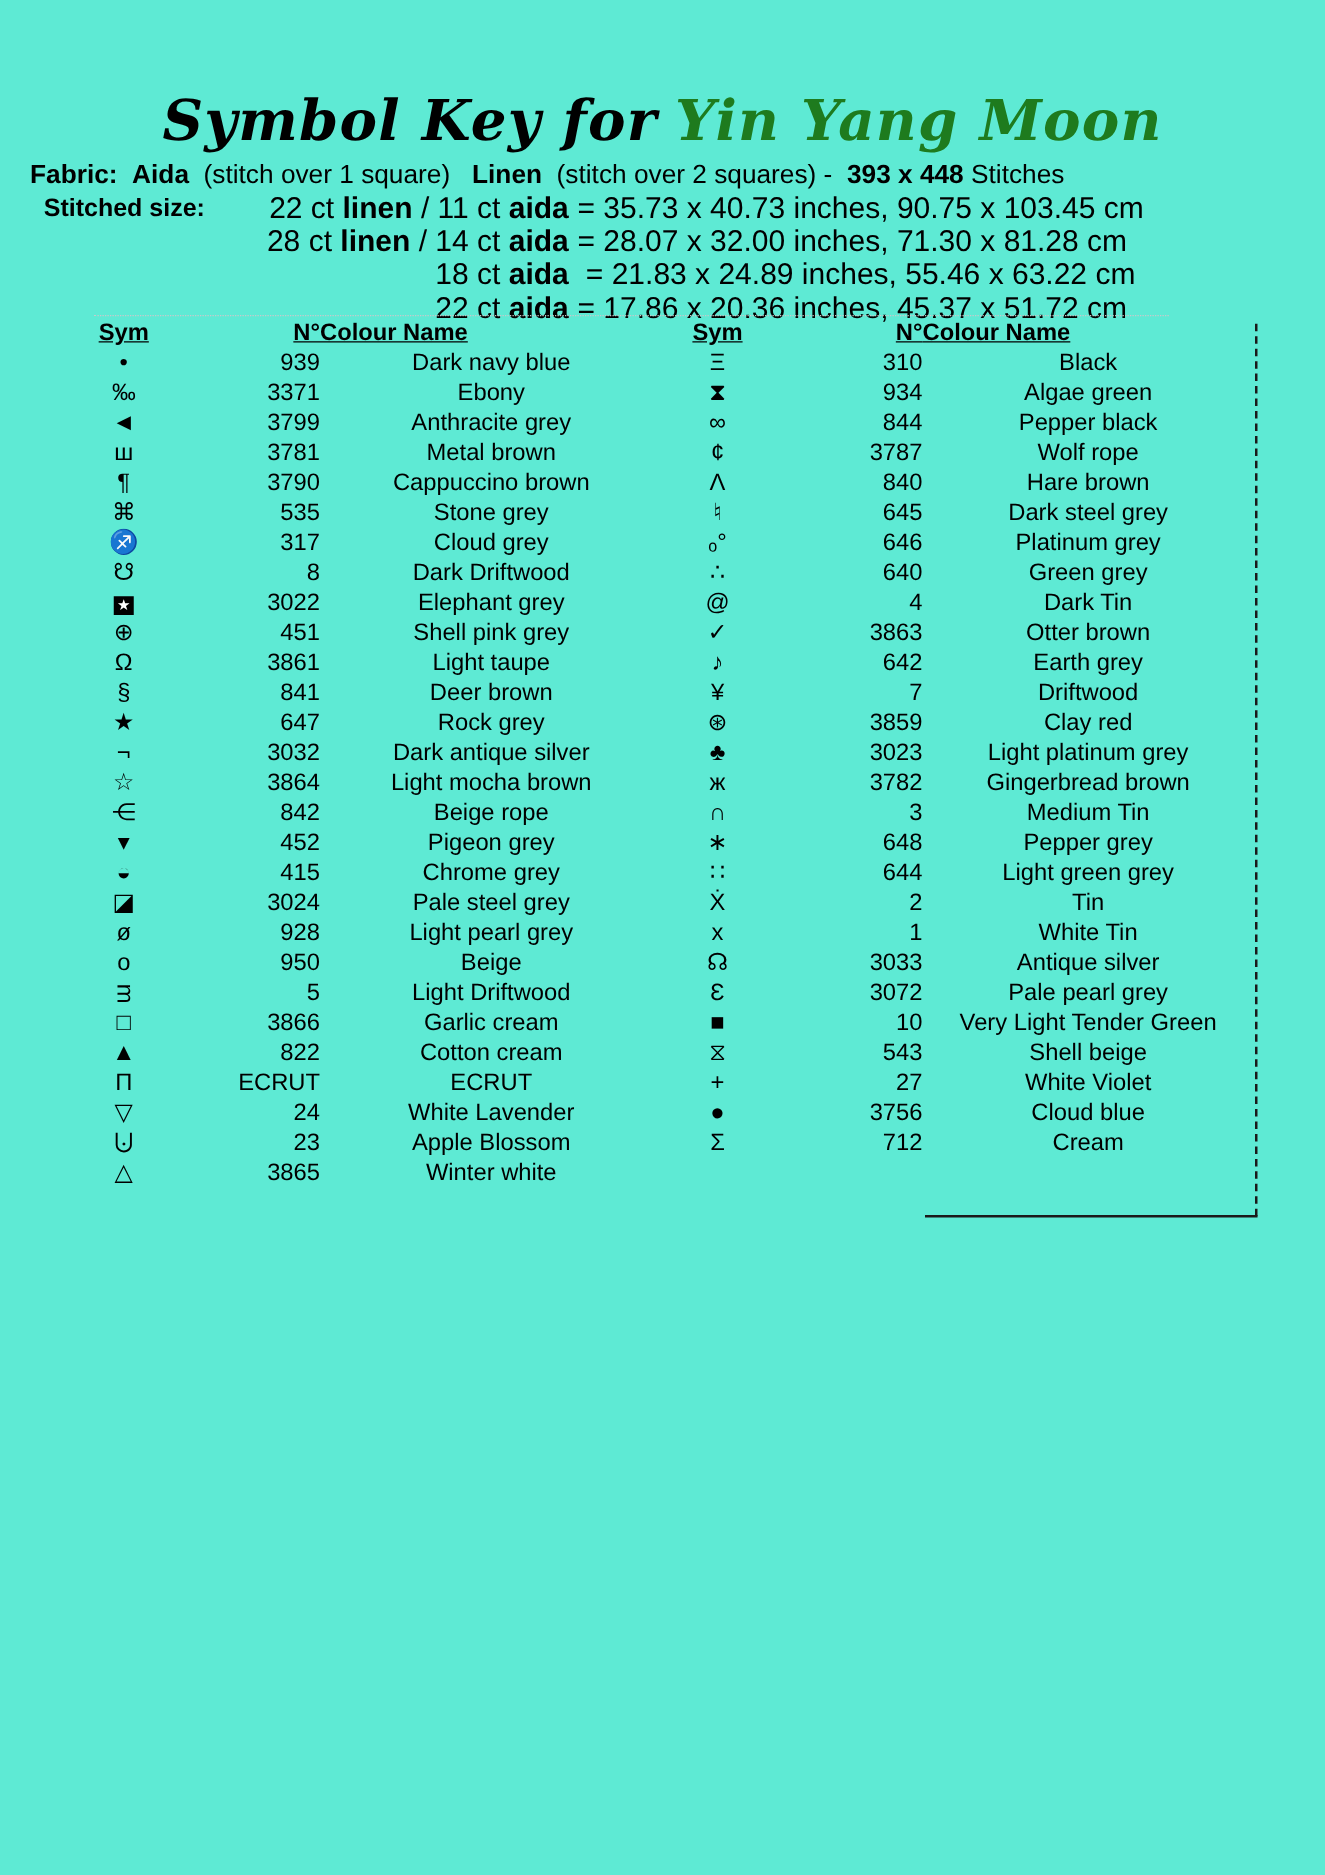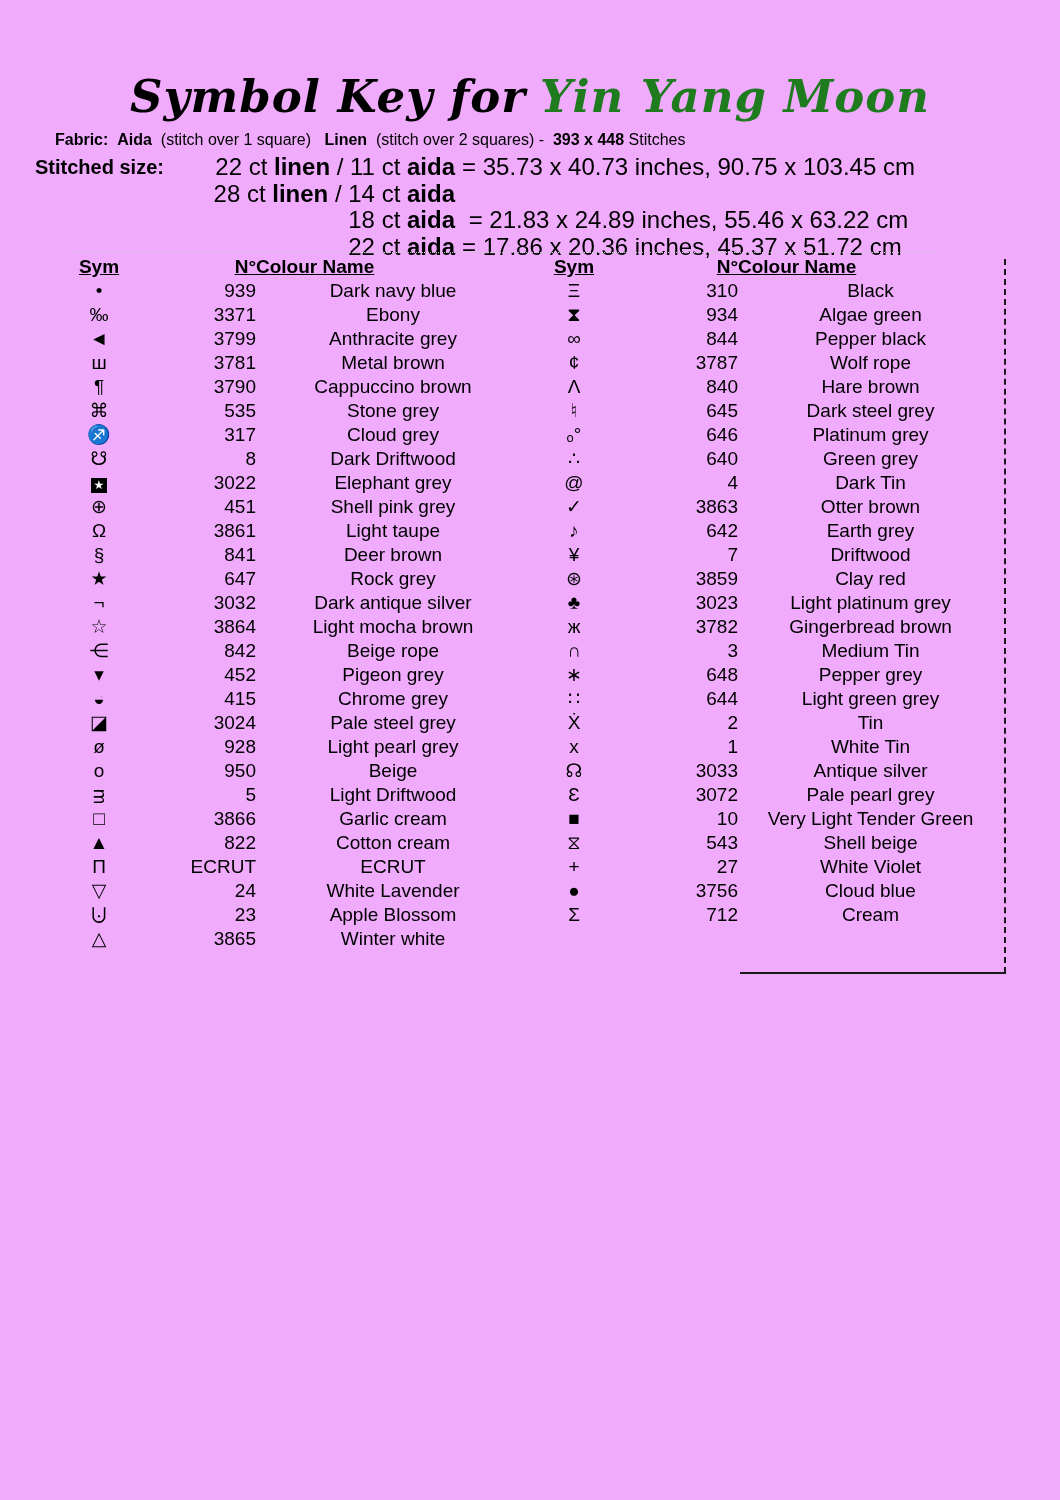--- a/index.html
+++ b/index.html
@@ -1,24 +1,24 @@
 <!DOCTYPE html>
 <html><head>
 <meta charset="utf-8">
 <style>
   html,body{margin:0;padding:0;background:#ffffff;}
-  .page{position:relative;width:1060px;height:1500px;background:#f0abfc;overflow:hidden;
+  .page{position:relative;width:1060px;height:1500px;background:#5eead4;overflow:hidden;
         font-family:"Liberation Sans",sans-serif;color:#000;}
   
   .title{position:absolute;top:72px;left:0;width:100%;text-align:center;margin:0;
          font-family:"DejaVu Serif",serif;font-style:italic;font-weight:bold;
          font-size:45px;line-height:50px;letter-spacing:1px;white-space:pre;}
   .t-green{margin-left:14px;}
   
-  .fabric-line{position:absolute;left:55px;top:127px;font-size:16px;line-height:26px;white-space:pre;}
+  .fabric-line{position:absolute;left:24px;top:127px;font-size:21px;line-height:26px;white-space:pre;}
   .b{font-weight:bold;}
   
   .stitched{position:absolute;left:35px;top:154px;display:flex;align-items:flex-start;}
   .ss-label{font-weight:bold;font-size:20px;line-height:26.5px;width:158px;flex:none;white-space:pre;}
   .ss-line{display:flex;line-height:26.5px;font-size:24px;}
   .ss-spec{display:inline-block;width:262px;text-align:right;white-space:pre;}
   .ss-dims{white-space:pre;padding-left:7px;}
   
   table.key{position:absolute;border-collapse:collapse;table-layout:fixed;}
   #table-left{left:60px;top:255px;width:470px;}
@@ -51,20 +51,21 @@
 
   <div class="stitched">
     <span class="ss-label">Stitched size:</span>
     <div class="ss-lines" id="ss-lines">
         <div class="ss-line">
           <span class="ss-spec"><span>22 ct </span><span class="b">linen</span><span> / 11 ct </span><span class="b">aida</span></span>
           <span class="ss-dims">= 35.73 x 40.73 inches, 90.75 x 103.45 cm</span>
         </div>
         <div class="ss-line">
           <span class="ss-spec"><span>28 ct </span><span class="b">linen</span><span> / 14 ct </span><span class="b">aida</span></span>
+          <span class="ss-dims">= 28.07 x 32.00 inches, 71.30 x 81.28 cm</span>
         </div>
         <div class="ss-line">
           <span class="ss-spec"><span>18 ct </span><span class="b">aida</span></span>
           <span class="ss-dims"> = 21.83 x 24.89 inches, 55.46 x 63.22 cm</span>
         </div>
         <div class="ss-line">
           <span class="ss-spec"><span>22 ct </span><span class="b">aida</span></span>
           <span class="ss-dims">= 17.86 x 20.36 inches, 45.37 x 51.72 cm</span>
         </div>
       </div>

